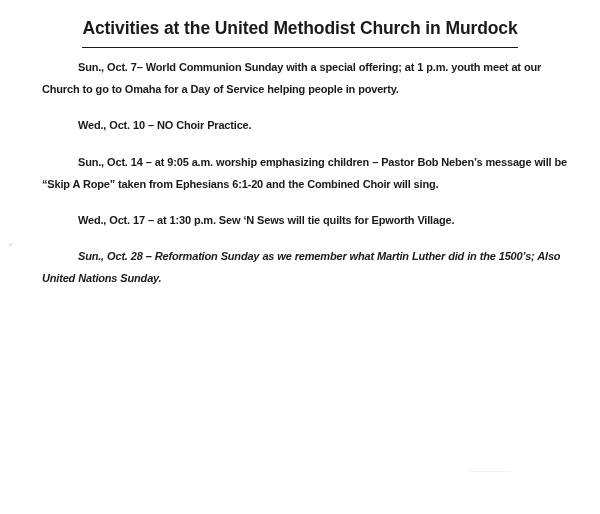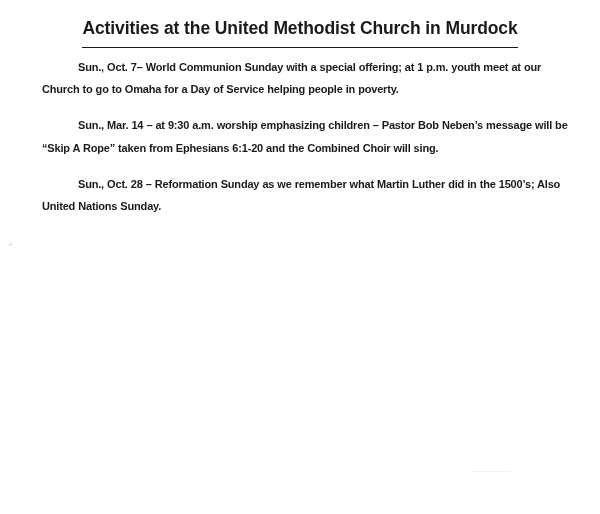--- a/index.html
+++ b/index.html
@@ -48,20 +48,21 @@
     font-weight: bold;
     color: #1a1a1a;
     line-height: 22.2px;
     text-indent: 36px;
     margin: 0 0 14px 0;
     letter-spacing: -0.18px;
     word-spacing: 0.2px;
   }
   .para:last-child {
     margin-bottom: 15px;
+    font-style: italic;
   }
   .speck {
     position: absolute;
     left: 9px;
     top: 243px;
     width: 3px;
     height: 3px;
     border-radius: 50%;
     background: #e2e2e2;
   }
@@ -78,20 +79,22 @@
 <body>
 
 <div class="page">
 
   <div class="doc-title">
     <span class="title-text">Activities at the United Methodist Church in Murdock</span>
   </div>
 
   <div class="body-block">
     <p class="para">Sun., Oct. 7– World Communion Sunday with a special offering; at 1 p.m. youth meet at our Church to go to Omaha for a Day of Service helping people in poverty.</p>
-    <p class="para">Sun., Mar. 14 – at 9:30 a.m. worship emphasizing children – Pastor Bob Neben’s message will be “Skip A Rope” taken from Ephesians 6:1-20 and the Combined Choir will sing.</p>
+    <p class="para">Wed., Oct. 10 – NO Choir Practice.</p>
+    <p class="para">Sun., Oct. 14 – at 9:05 a.m. worship emphasizing children – Pastor Bob Neben’s message will be “Skip A Rope” taken from Ephesians 6:1-20 and the Combined Choir will sing.</p>
+    <p class="para">Wed., Oct. 17 – at 1:30 p.m. Sew ‘N Sews will tie quilts for Epworth Village.</p>
     <p class="para">Sun., Oct. 28 – Reformation Sunday as we remember what Martin Luther did in the 1500’s; Also United Nations Sunday.</p>
   </div>
 
   <div class="speck"></div>
   <div class="speck2"></div>
 
 </div>
 
 </body></html>

